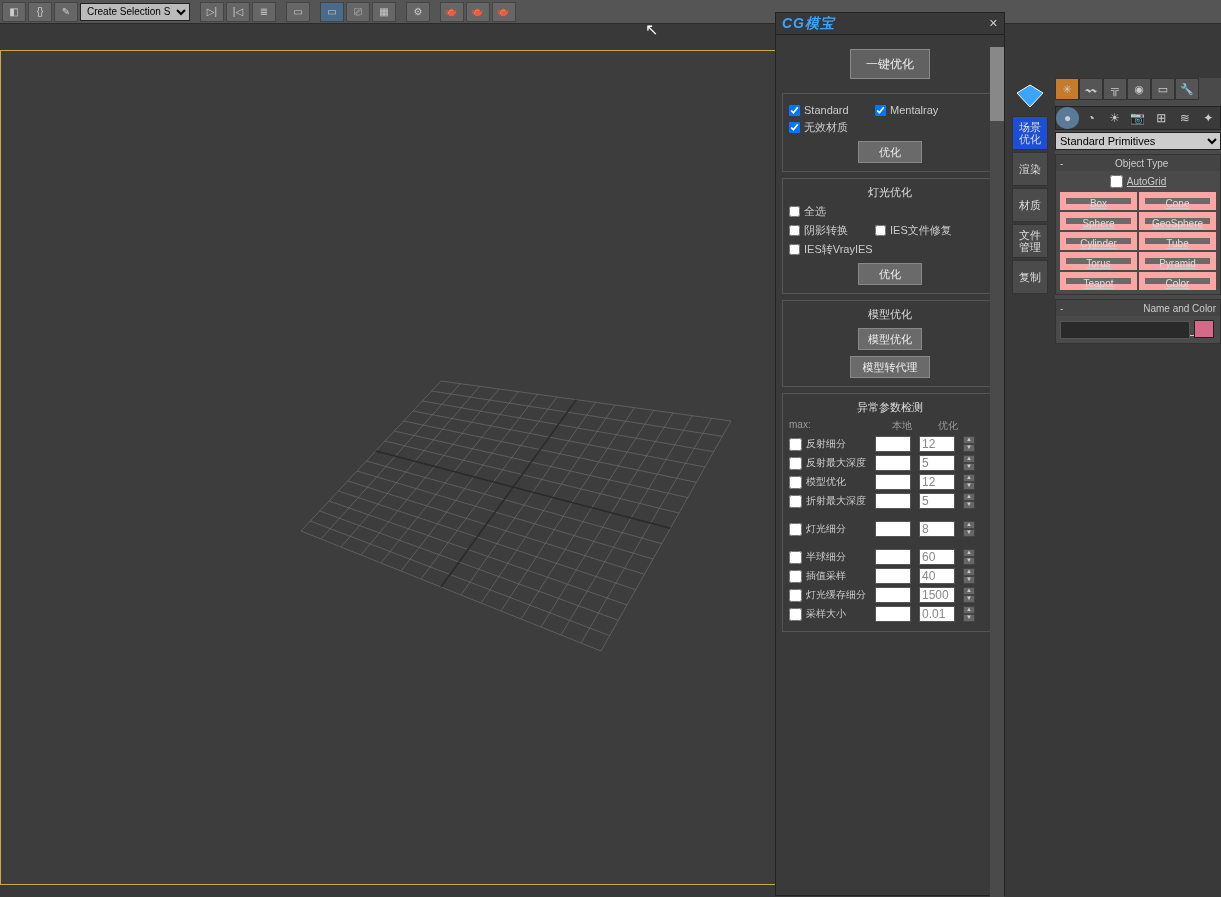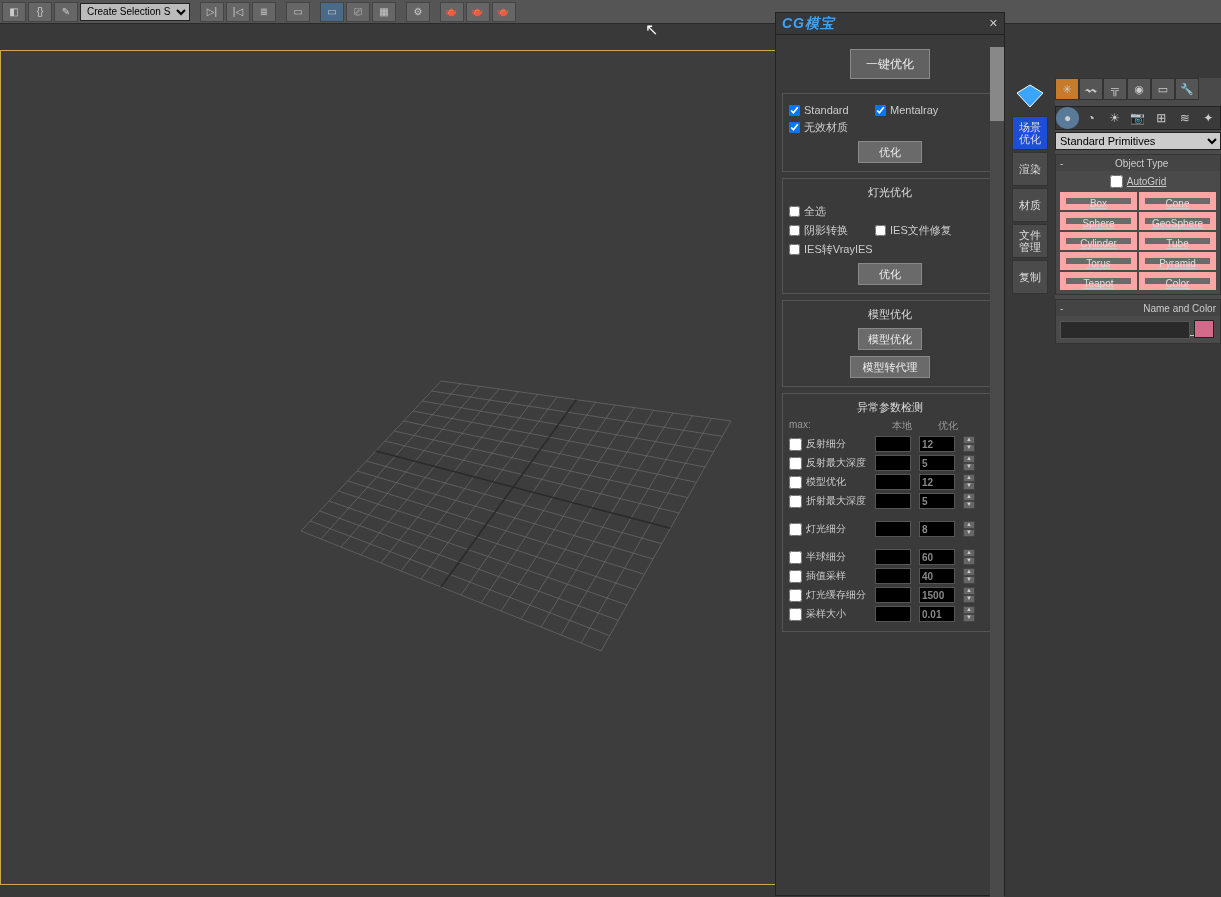--- a/index.html
+++ b/index.html
@@ -26,21 +26,21 @@
 .cg-detail-label { position: absolute; bottom: 2px; left: 4px; font-size: 11px; color: #bbb; }
 .cg-main-btn { display: block; margin: 14px auto; width: 80px; height: 30px; background: #616161; border: 1px solid #8a8a8a; color: #eee; font-size: 12px; cursor: pointer; }
 .cg-group { border: 1px solid #555; margin: 6px 6px; padding: 6px; }
 .cg-group-title { text-align: center; font-size: 11px; color: #ddd; margin-bottom: 4px; }
 .cg-row { display: flex; align-items: center; gap: 6px; margin: 4px 0; font-size: 11px; flex-wrap: wrap; }
 .cg-row label { display: flex; align-items: center; gap: 4px; min-width: 80px; }
 .cg-row input[type=checkbox] { width: 11px; height: 11px; }
 .cg-btn { display: block; margin: 6px auto 2px auto; width: 64px; height: 22px; background: #6a6a6a; border: 1px solid #888; color: #eee; font-size: 11px; cursor: pointer; }
 .param-row { display: flex; align-items: center; gap: 8px; margin: 3px 0; font-size: 10px; }
 .param-row label { width: 78px; display:flex; align-items:center; gap:4px;}
-.param-input { width: 36px; height: 16px; background: #000000; border: 1px solid #555; color: #888; font-size: 10px; padding: 0 2px; font-weight: bold; }
+.param-input { width: 36px; height: 16px; background: #ffffff; border: 1px solid #555; color: #888; font-size: 12px; padding: 0 2px; }
 .param-spin { width: 12px; height: 16px; display: flex; flex-direction: column; }
 .param-spin span { height: 8px; background: #666; border: 1px solid #444; font-size: 6px; line-height: 5px; text-align: center; cursor: pointer; }
 .param-header { display:flex; font-size:10px; color:#999; }
 .param-header span:nth-child(1){ width:90px; }
 .param-header span:nth-child(2){ width:46px; text-align:center;}
 .param-header span:nth-child(3){ width:46px; text-align:center;}
 
 
 .scroll-ind { position: absolute; right: 0; top: 34px; width: 14px; height: 860px; background: #4a4a4a; }
 .scroll-thumb { position: absolute; top: 0; width: 14px; height: 74px; background: #888; }

